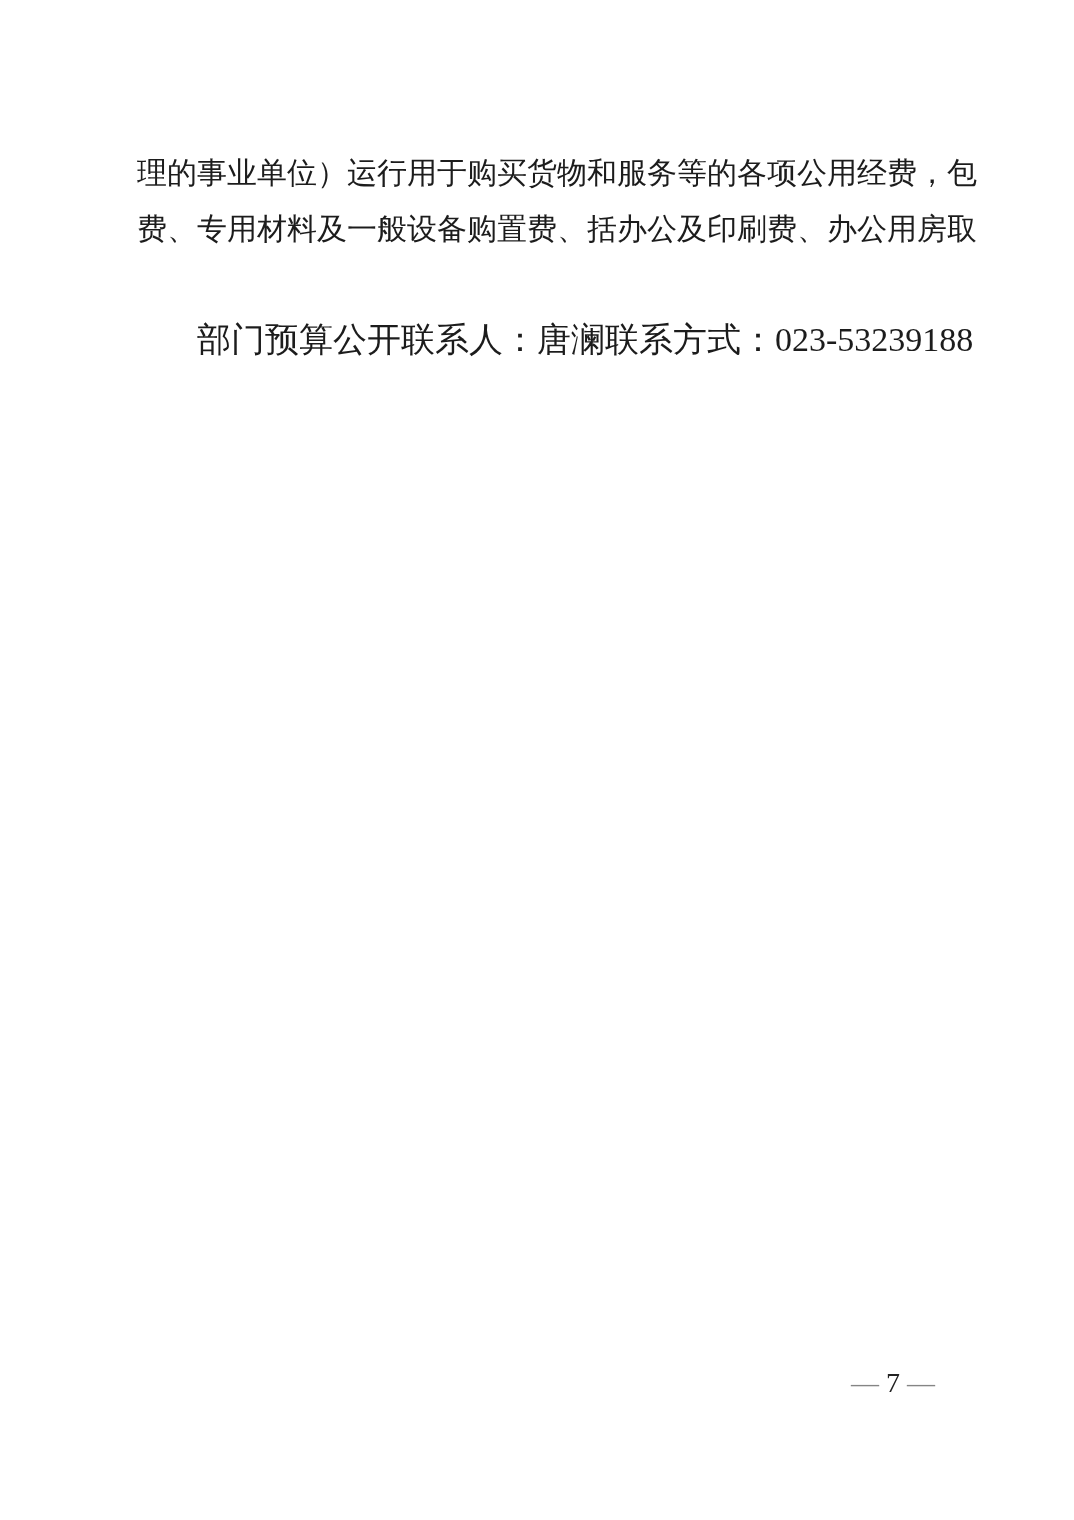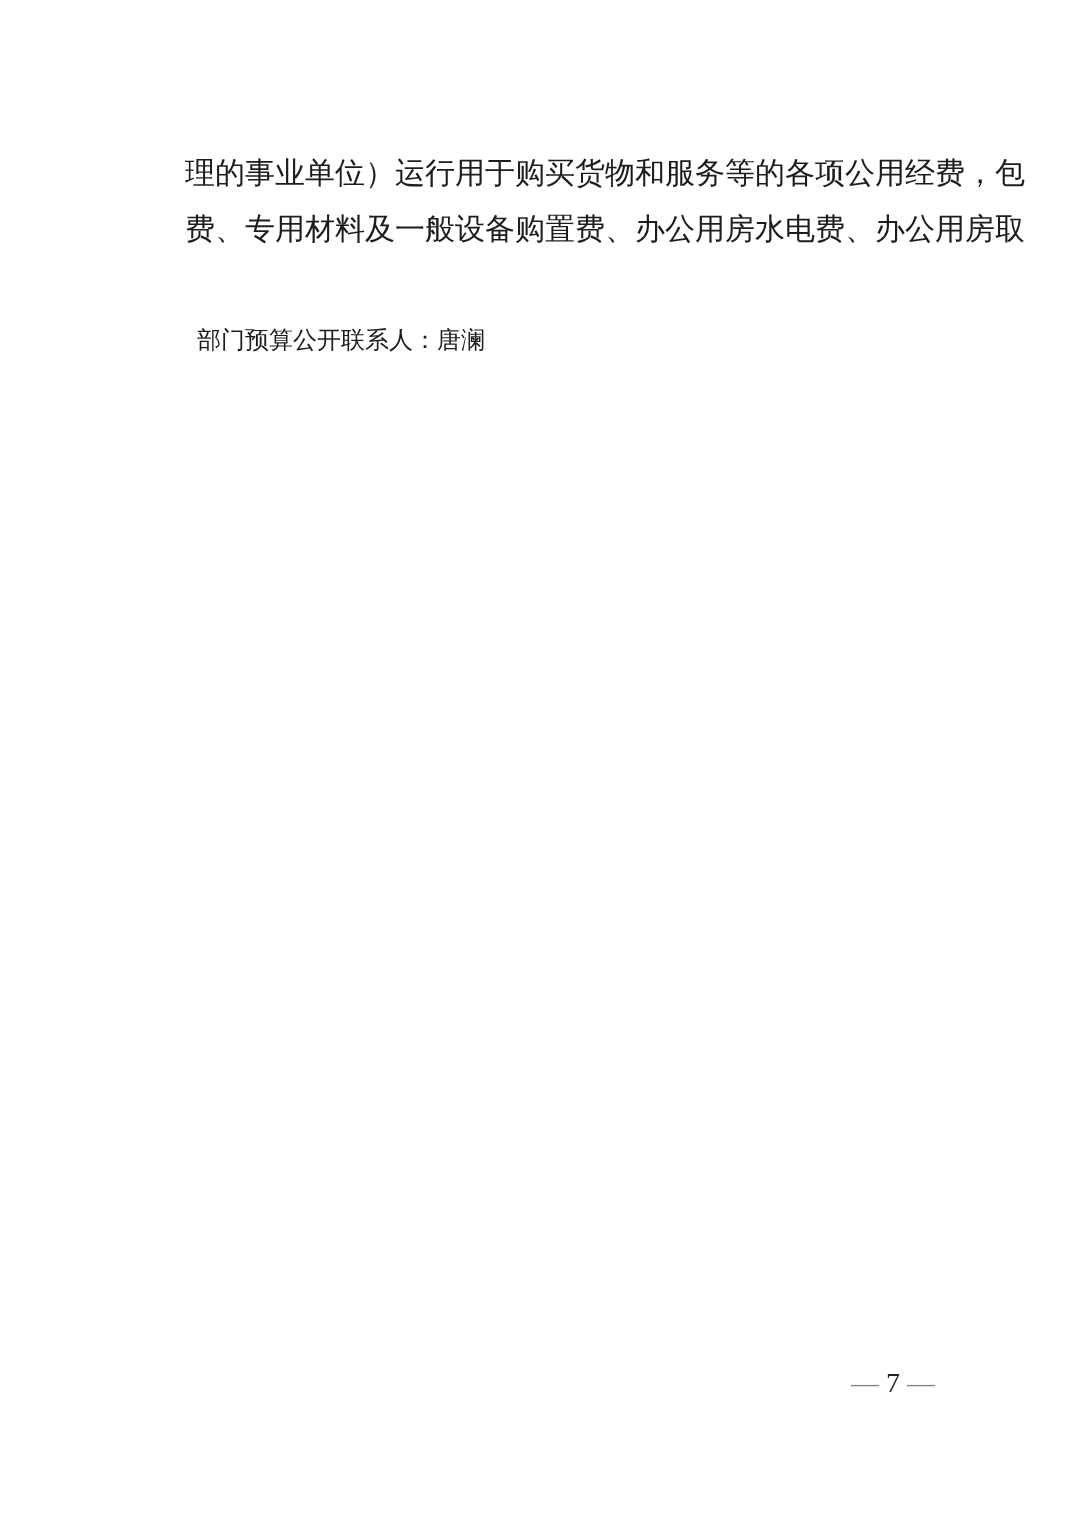--- a/index.html
+++ b/index.html
@@ -27,30 +27,29 @@
 
   .body-line {
     font-size: 30px;
     line-height: 56px;
     white-space: nowrap;
     text-align: justify;
     text-align-last: justify;
     text-justify: inter-character;
     font-weight: 400;
     color: #1c1c1c;
-    margin-left: 48px;
   }
 
   .contact-row {
     margin-top: 55px;
     padding-left: 60px;
     display: flex;
     justify-content: space-between;
     align-items: baseline;
-    font-size: 24px;
+    font-size: 34px;
     line-height: 56px;
     white-space: nowrap;
     color: #1c1c1c;
   }
 
   .contact-person { letter-spacing: 0px; }
   .contact-phone  { letter-spacing: 0px; }
 
   .page-footer {
     position: absolute;
@@ -75,24 +74,25 @@
     padding: 0 2px;
   }
 </style>
 </head>
 <body>
 
 <div class="page">
 
   <div class="text-block">
     <div class="body-line">理的事业单位）运行用于购买货物和服务等的各项公用经费，包</div>
-    <div class="body-line">费、专用材料及一般设备购置费、办公用房水电费、办公用房取</div>
+    <div class="body-line">费、专用材料及一般设备购置费、括办公及印刷费、办公用房取</div>
 
     <div class="contact-row">
       <span class="contact-person">部门预算公开联系人：唐澜</span>
+      <span class="contact-phone">联系方式：023-53239188</span>
     </div>
   </div>
 
   <div class="page-footer">
     <span class="footer-dash">—</span>
     <span class="footer-page-number">7</span>
     <span class="footer-dash">—</span>
   </div>
 
 </div>

